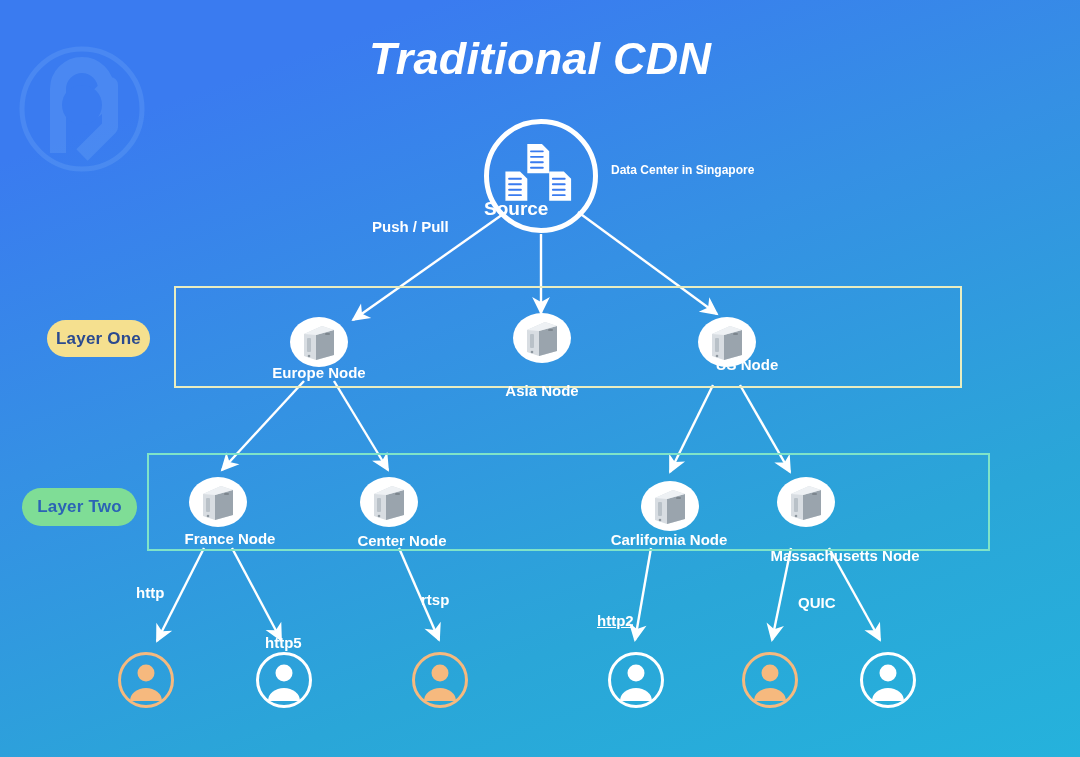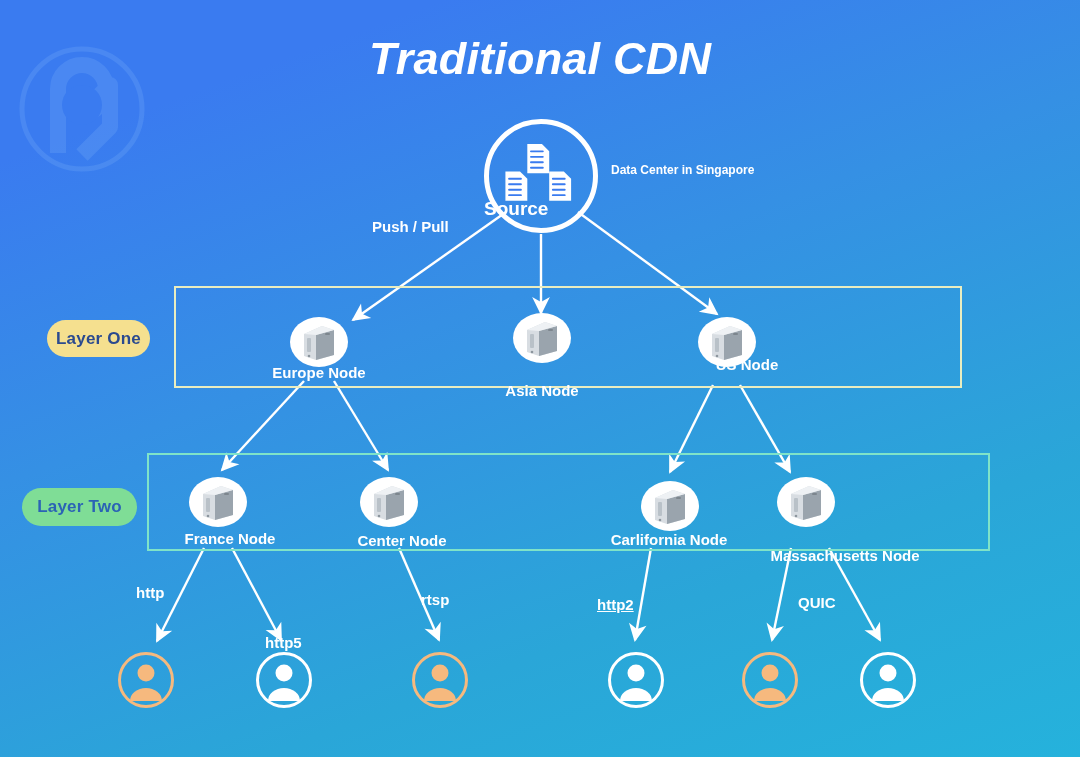--- a/index.html
+++ b/index.html
@@ -334,21 +334,21 @@
       <rect x="7" y="16" width="4" height="14" rx="1" fill="#b9c1c8"></rect>
       <circle cx="9" cy="34" r="1.3" fill="#8d969e"></circle>
       <rect x="25" y="11" width="5" height="2" rx="1" fill="#7d868e"></rect>
     </svg>
   </div>
   <div class="node-label" style="left:845px; top:533px;margin-top:14px;">Massachusetts Node</div>
 
   <div class="proto-label" style="left:136px; top:584px;">http</div>
   <div class="proto-label" style="left:265px; top:588px;margin-top:46px;">http5</div>
   <div class="proto-label" style="left:421px; top:591px;">rtsp</div>
-  <div class="proto-label" style="left:597px; top:596px;text-decoration:underline;">http2</div>
+  <div class="proto-label" style="left:597px; top:612px;text-decoration:underline;">http2</div>
   <div class="proto-label" style="left:798px; top:594px;text-align:center;">QUIC</div>
 
   <div class="avatar orange" style="left:118px; top:652px;">
     <svg width="50" height="50" viewBox="0 0 50 50">
       <circle cx="25" cy="18" r="8.5" fill="#f6b97e"></circle>
       <path d="M9,46 a16,13 0 0 1 32,0 Z" fill="#f6b97e"></path>
     </svg>
   </div>
   <div class="avatar" style="left:256px; top:652px;">
     <svg width="50" height="50" viewBox="0 0 50 50">

